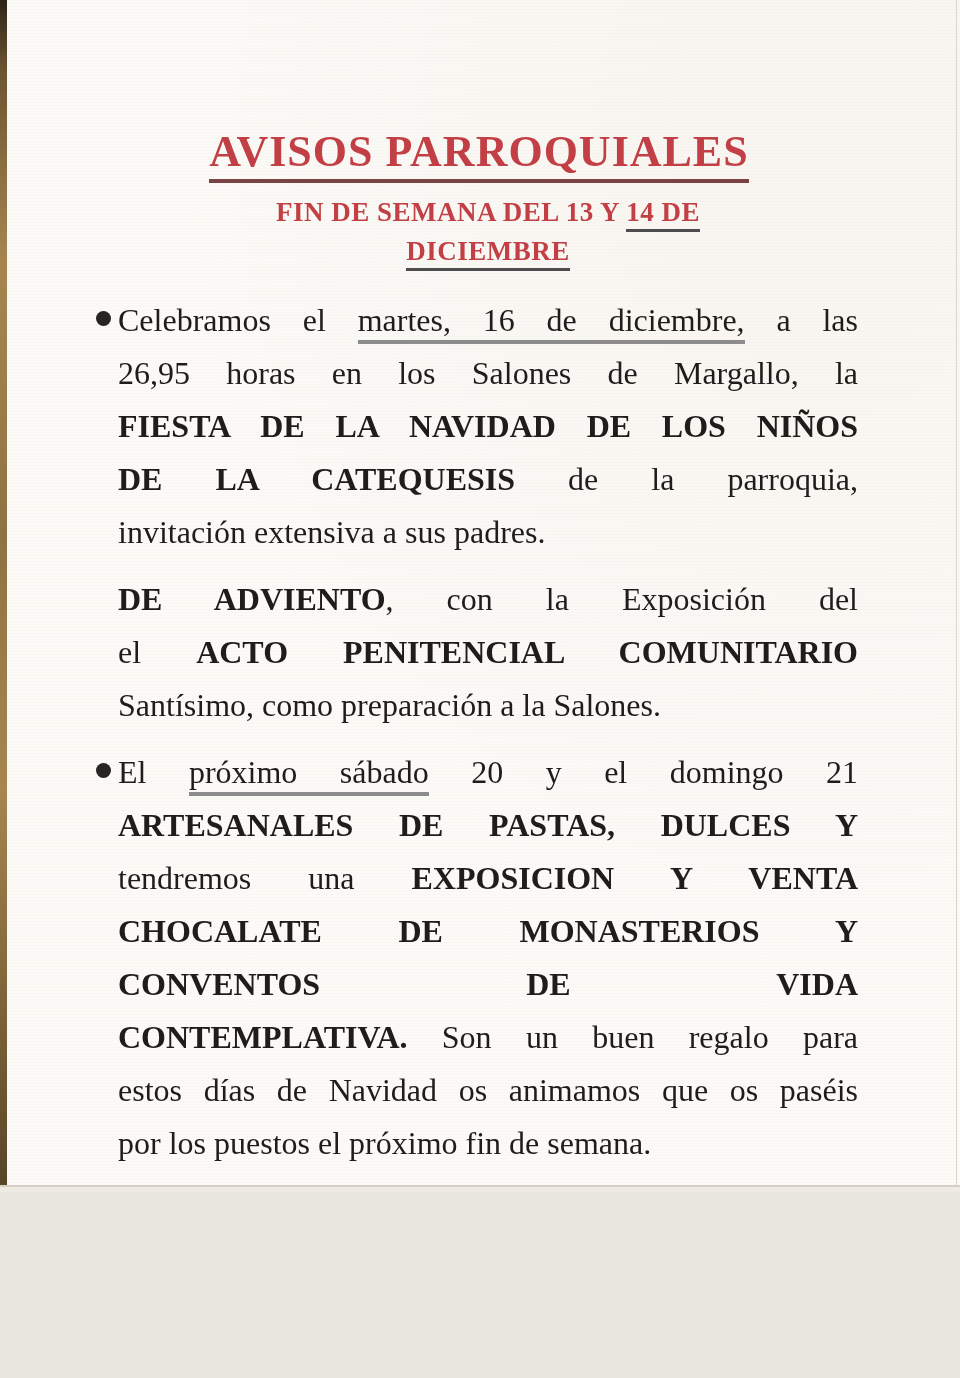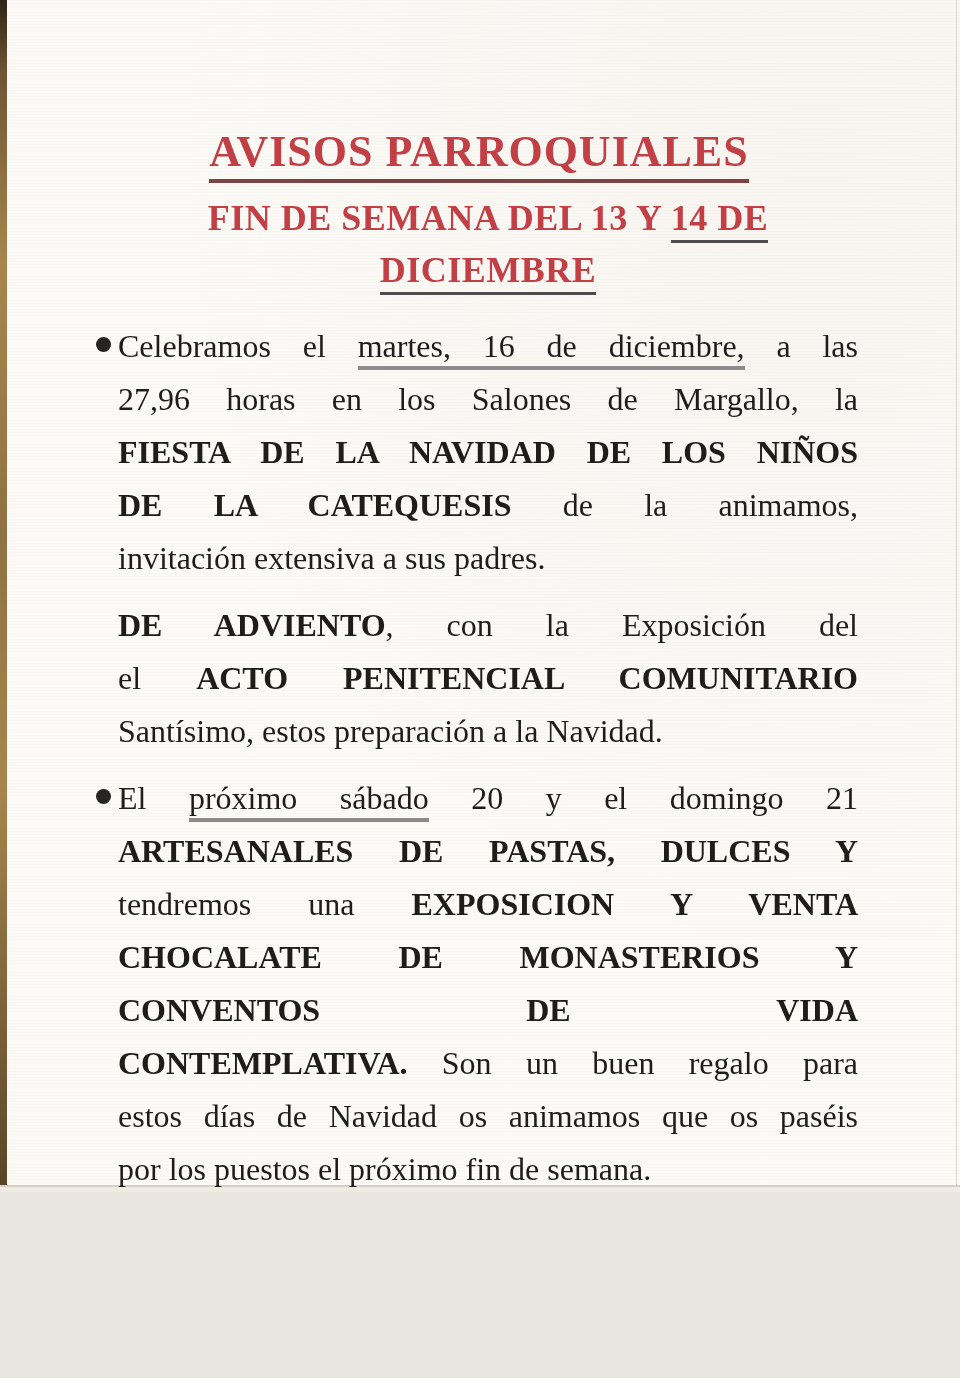--- a/index.html
+++ b/index.html
@@ -60,21 +60,21 @@
     color: #c24045;
     margin-right: 18px;
   }
   h1.doc-title .title-text {
     display: inline-block;
     border-bottom: 4px solid #7b4444;
     padding-bottom: 3px;
   }
   h2.doc-subtitle {
     text-align: center;
-    font-size: 36px;
+    font-size: 27px;
     line-height: 1.42;
     letter-spacing: 0.5px;
     color: #c24045;
     margin-top: 10px;
   }
   h2.doc-subtitle .sub-underline {
     border-bottom: 3px solid #4d4d4d;
     padding-bottom: 2px;
   }
   .announcements { margin-top: 24px; }
@@ -119,29 +119,29 @@
 
   <div class="paper">
 
     <h1 class="doc-title"><span class="title-text">AVISOS PARROQUIALES</span></h1>
 
     <h2 class="doc-subtitle"><span>FIN DE SEMANA DEL 13 Y </span><span class="sub-underline">14 DE</span><br><span class="sub-underline">DICIEMBRE</span></h2>
 
     <div class="announcements" id="announcements">
         <div class="para">
           <div class="line first"><span class="bullet"></span><span class="seg-n">Celebramos el </span><span class="seg-u">martes, 16 de diciembre,</span><span class="seg-n"> a las</span></div>
-          <div class="line"><span class="seg-n">27,96 horas en los Salones de Margallo, la</span></div>
+          <div class="line"><span class="seg-n">26,95 horas en los Salones de Margallo, la</span></div>
           <div class="line"><span class="seg-b">FIESTA DE LA NAVIDAD DE LOS NIÑOS</span></div>
-          <div class="line"><span class="seg-b">DE LA CATEQUESIS</span><span class="seg-n"> de la animamos,</span></div>
+          <div class="line"><span class="seg-b">DE LA CATEQUESIS</span><span class="seg-n"> de la parroquia,</span></div>
           <div class="line last"><span class="seg-n">invitación extensiva a sus padres.</span></div>
         </div>
         <div class="para">
           <div class="line"><span class="seg-b">DE ADVIENTO</span><span class="seg-n">, con la Exposición del</span></div>
           <div class="line"><span class="seg-n">el </span><span class="seg-b">ACTO PENITENCIAL COMUNITARIO</span></div>
-          <div class="line last"><span class="seg-n">Santísimo, estos preparación a la Navidad.</span></div>
+          <div class="line last"><span class="seg-n">Santísimo, como preparación a la Salones.</span></div>
         </div>
         <div class="para">
           <div class="line first"><span class="bullet"></span><span class="seg-n">El </span><span class="seg-u">próximo sábado</span><span class="seg-n"> 20 y el domingo 21</span></div>
           <div class="line"><span class="seg-b">ARTESANALES DE PASTAS, DULCES Y</span></div>
           <div class="line"><span class="seg-n">tendremos una </span><span class="seg-b">EXPOSICION Y VENTA</span></div>
           <div class="line"><span class="seg-b">CHOCALATE DE MONASTERIOS Y</span></div>
           <div class="line"><span class="seg-b">CONVENTOS DE VIDA</span></div>
           <div class="line"><span class="seg-b">CONTEMPLATIVA.</span><span class="seg-n"> Son un buen regalo para</span></div>
           <div class="line"><span class="seg-n">estos días de Navidad os animamos que os paséis</span></div>
           <div class="line last"><span class="seg-n">por los puestos el próximo fin de semana.</span></div>

